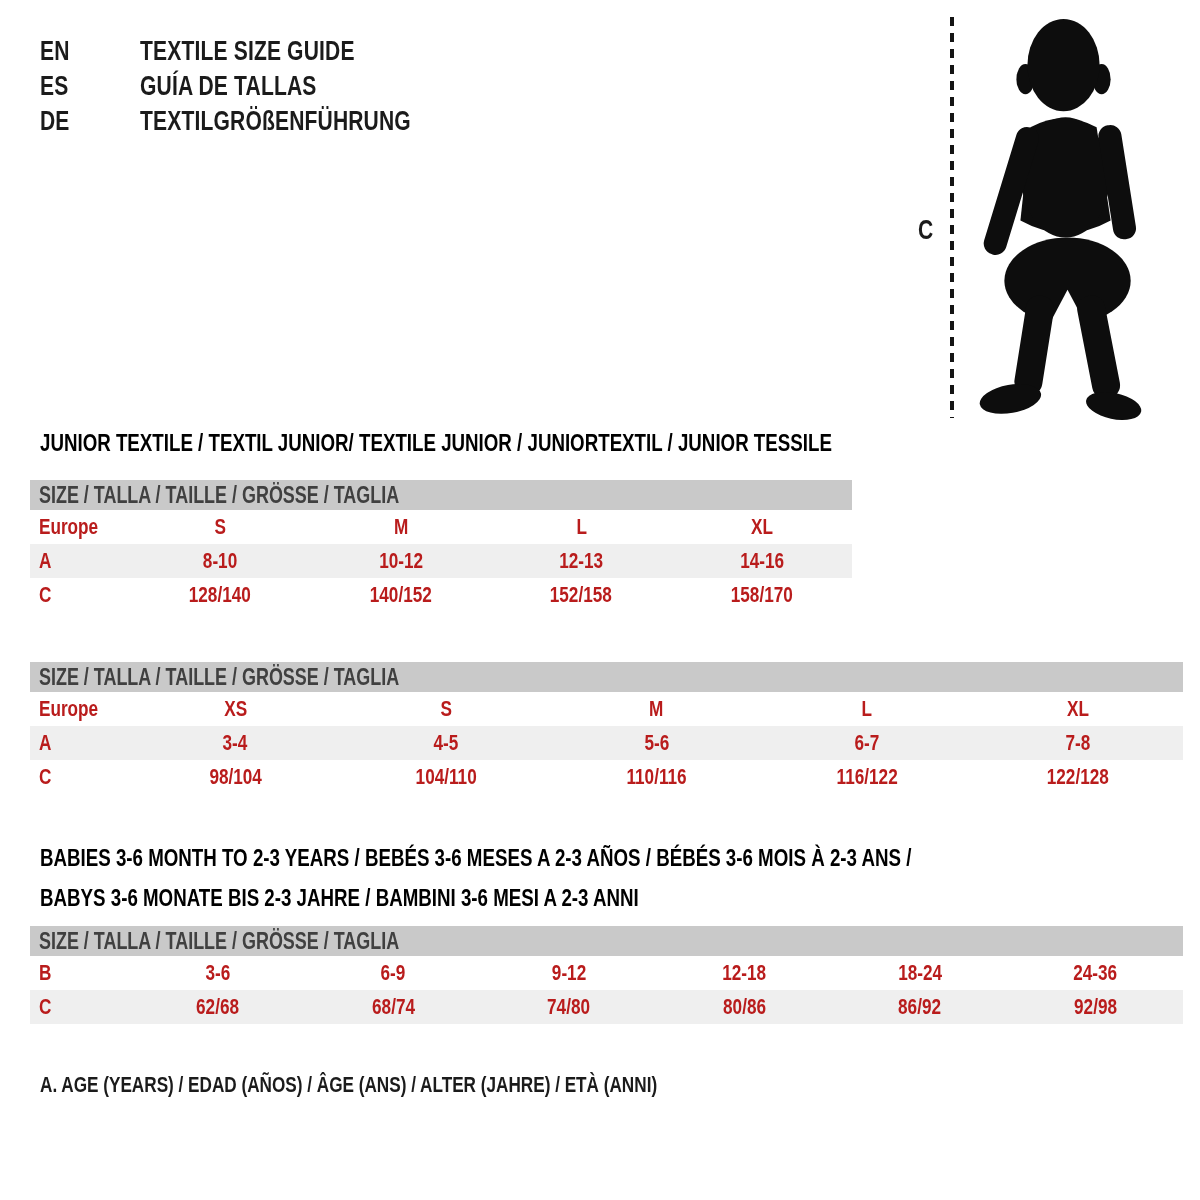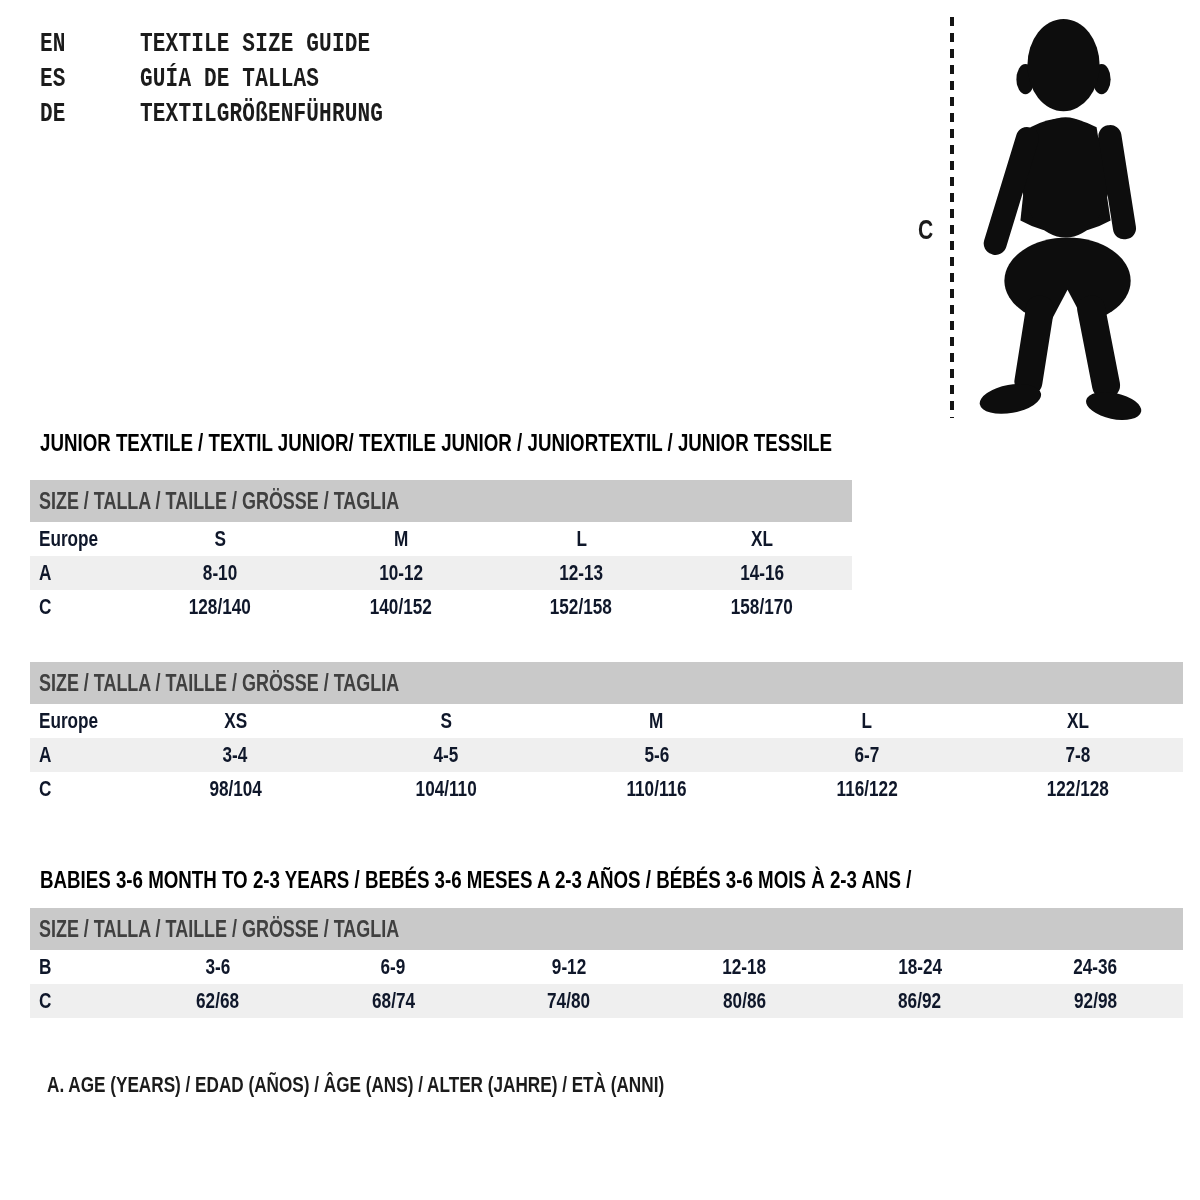--- a/index.html
+++ b/index.html
@@ -6,51 +6,51 @@
   html,body { width:1200px; height:1200px; background:#ffffff; overflow:hidden;
     font-family:"Liberation Sans", sans-serif; color:#1b1b1b; }
   .page { position:absolute; left:0; top:0; width:1200px; height:1200px; }
 
   
   .cx { display:inline-block; transform:scaleX(.78); white-space:nowrap; }
   .cx.l { transform-origin:0 50%; }
   .cx.c { transform-origin:50% 50%; }
 
   
-  .langs { position:absolute; left:40px; top:26px;font-family:Liberation Mono, monospace; }
+  .langs { position:absolute; left:40px; top:34px; }
   .lang-row { height:35px; display:flex; align-items:center;
     font-size:27px; font-weight:bold; letter-spacing:.2px; }
   .lang-row .code { width:100px; flex:0 0 100px; }
 
   
   .figure { position:absolute; left:918px; top:15px; width:240px; height:408px; }
   .c-label { position:absolute; left:0; top:200px; font-size:27px; font-weight:bold; }
   .dash { position:absolute; left:32px; top:2px; width:4px; height:401px;
     background:repeating-linear-gradient(to bottom,#141414 0 9px, transparent 9px 16px); }
   .figure svg { position:absolute; left:50px; top:0; }
 
   
   .tbl { position:absolute; }
   .tbl h2 { font-size:24px; font-weight:bold; line-height:26px; margin-left:10px; color:#000000; }
   .tbl h2.second { margin-top:14px; }
-  .bar { height:42px; background:#c9c9c9; display:flex; align-items:center;
+  .bar { height:30px; background:#c9c9c9; display:flex; align-items:center;
     padding-left:9px; font-size:23px; font-weight:bold; color:#404040; }
   .t1 .bar, .t2 .bar { margin-top:24px; }
   .t3 .bar { margin-top:15px; }
-  .row { height:34px; display:flex; align-items:center; font-size:22px; font-weight:bold; color:#0f172a; }
+  .row { height:34px; display:flex; align-items:center; font-size:22px; font-weight:bold; color:#b91c1c; }
   .row .lab { width:100px; flex:0 0 100px; padding-left:9px; }
   .row .cell { flex:1 1 0; text-align:center; }
   .stripe { background:#efefef; }
   .t1 { left:30px; top:430px; width:822px; }
   .t2 { left:30px; top:638px; width:1153px; }
-  .t3 { left:30px; top:845px; width:1153px;margin-top:22px; }
+  .t3 { left:30px; top:845px; width:1153px; }
   .subscript { font-size:.55em; vertical-align:-.3em; }
 
   
-  .legend { position:absolute; left:47px; top:1066px; }
+  .legend { position:absolute; left:40px; top:1066px; }
   .legend-line { height:37px; display:flex; align-items:center;
     font-size:22px; font-weight:bold; color:#1b1b1b; }
 </style>
 </head>
 <body>
 
 <div class="page">
 
   <div class="langs">
     <div class="lang-row">
@@ -142,20 +142,21 @@
       <span class="cell"><span class="cx c">98/104</span></span>
       <span class="cell"><span class="cx c">104/110</span></span>
       <span class="cell"><span class="cx c">110/116</span></span>
       <span class="cell"><span class="cx c">116/122</span></span>
       <span class="cell"><span class="cx c">122/128</span></span>
     </div>
   </section>
 
   <section class="tbl t3">
     <h2><span class="cx l">BABIES 3-6 MONTH TO 2-3 YEARS / BEBÉS 3-6 MESES A 2-3 AÑOS / BÉBÉS 3-6 MOIS À 2-3 ANS /</span></h2>
+    <h2 class="second"><span class="cx l">BABYS 3-6 MONATE BIS 2-3 JAHRE / BAMBINI 3-6 MESI A 2-3 ANNI</span></h2>
     <div class="bar">
         <span class="cx l">SIZE / TALLA / TAILLE / GRÖSSE / TAGLIA</span>
       </div>
     <div class="row">
       <span class="lab"><span class="cx l">B</span></span>
       <span class="cell"><span class="cx c">3-6</span></span>
       <span class="cell"><span class="cx c">6-9</span></span>
       <span class="cell"><span class="cx c">9-12</span></span>
       <span class="cell"><span class="cx c">12-18</span></span>
       <span class="cell"><span class="cx c">18-24</span></span>

